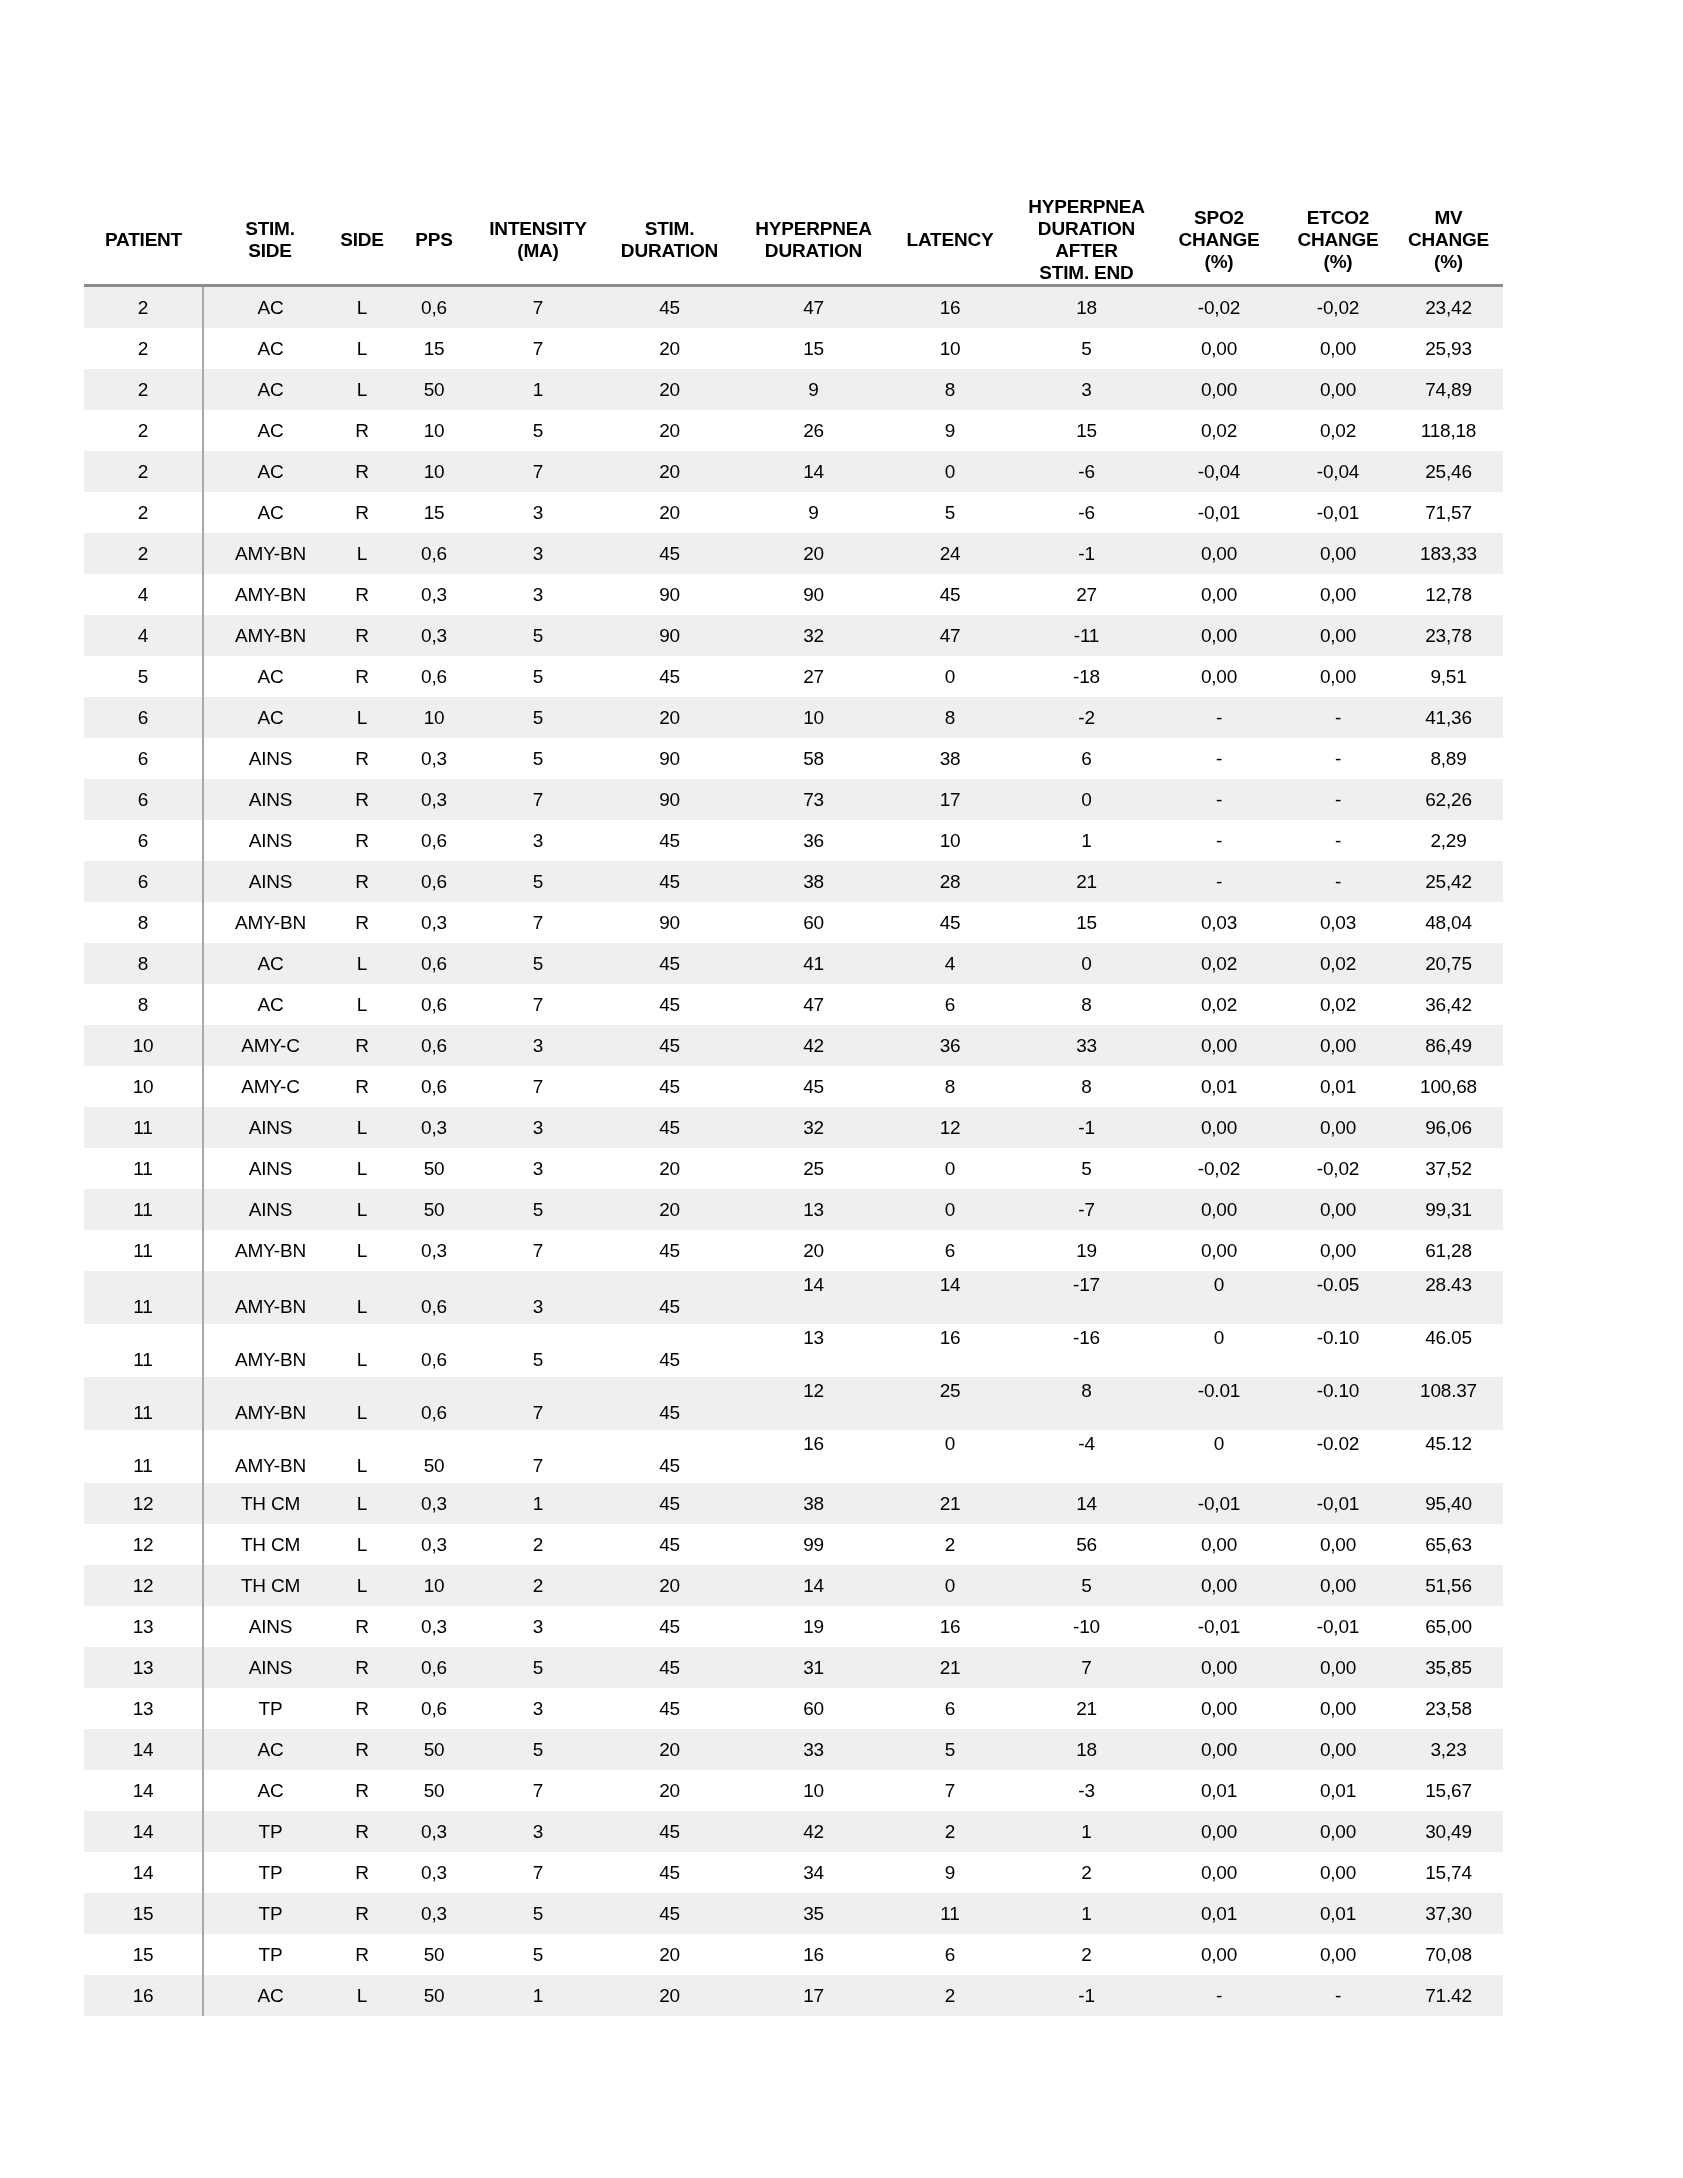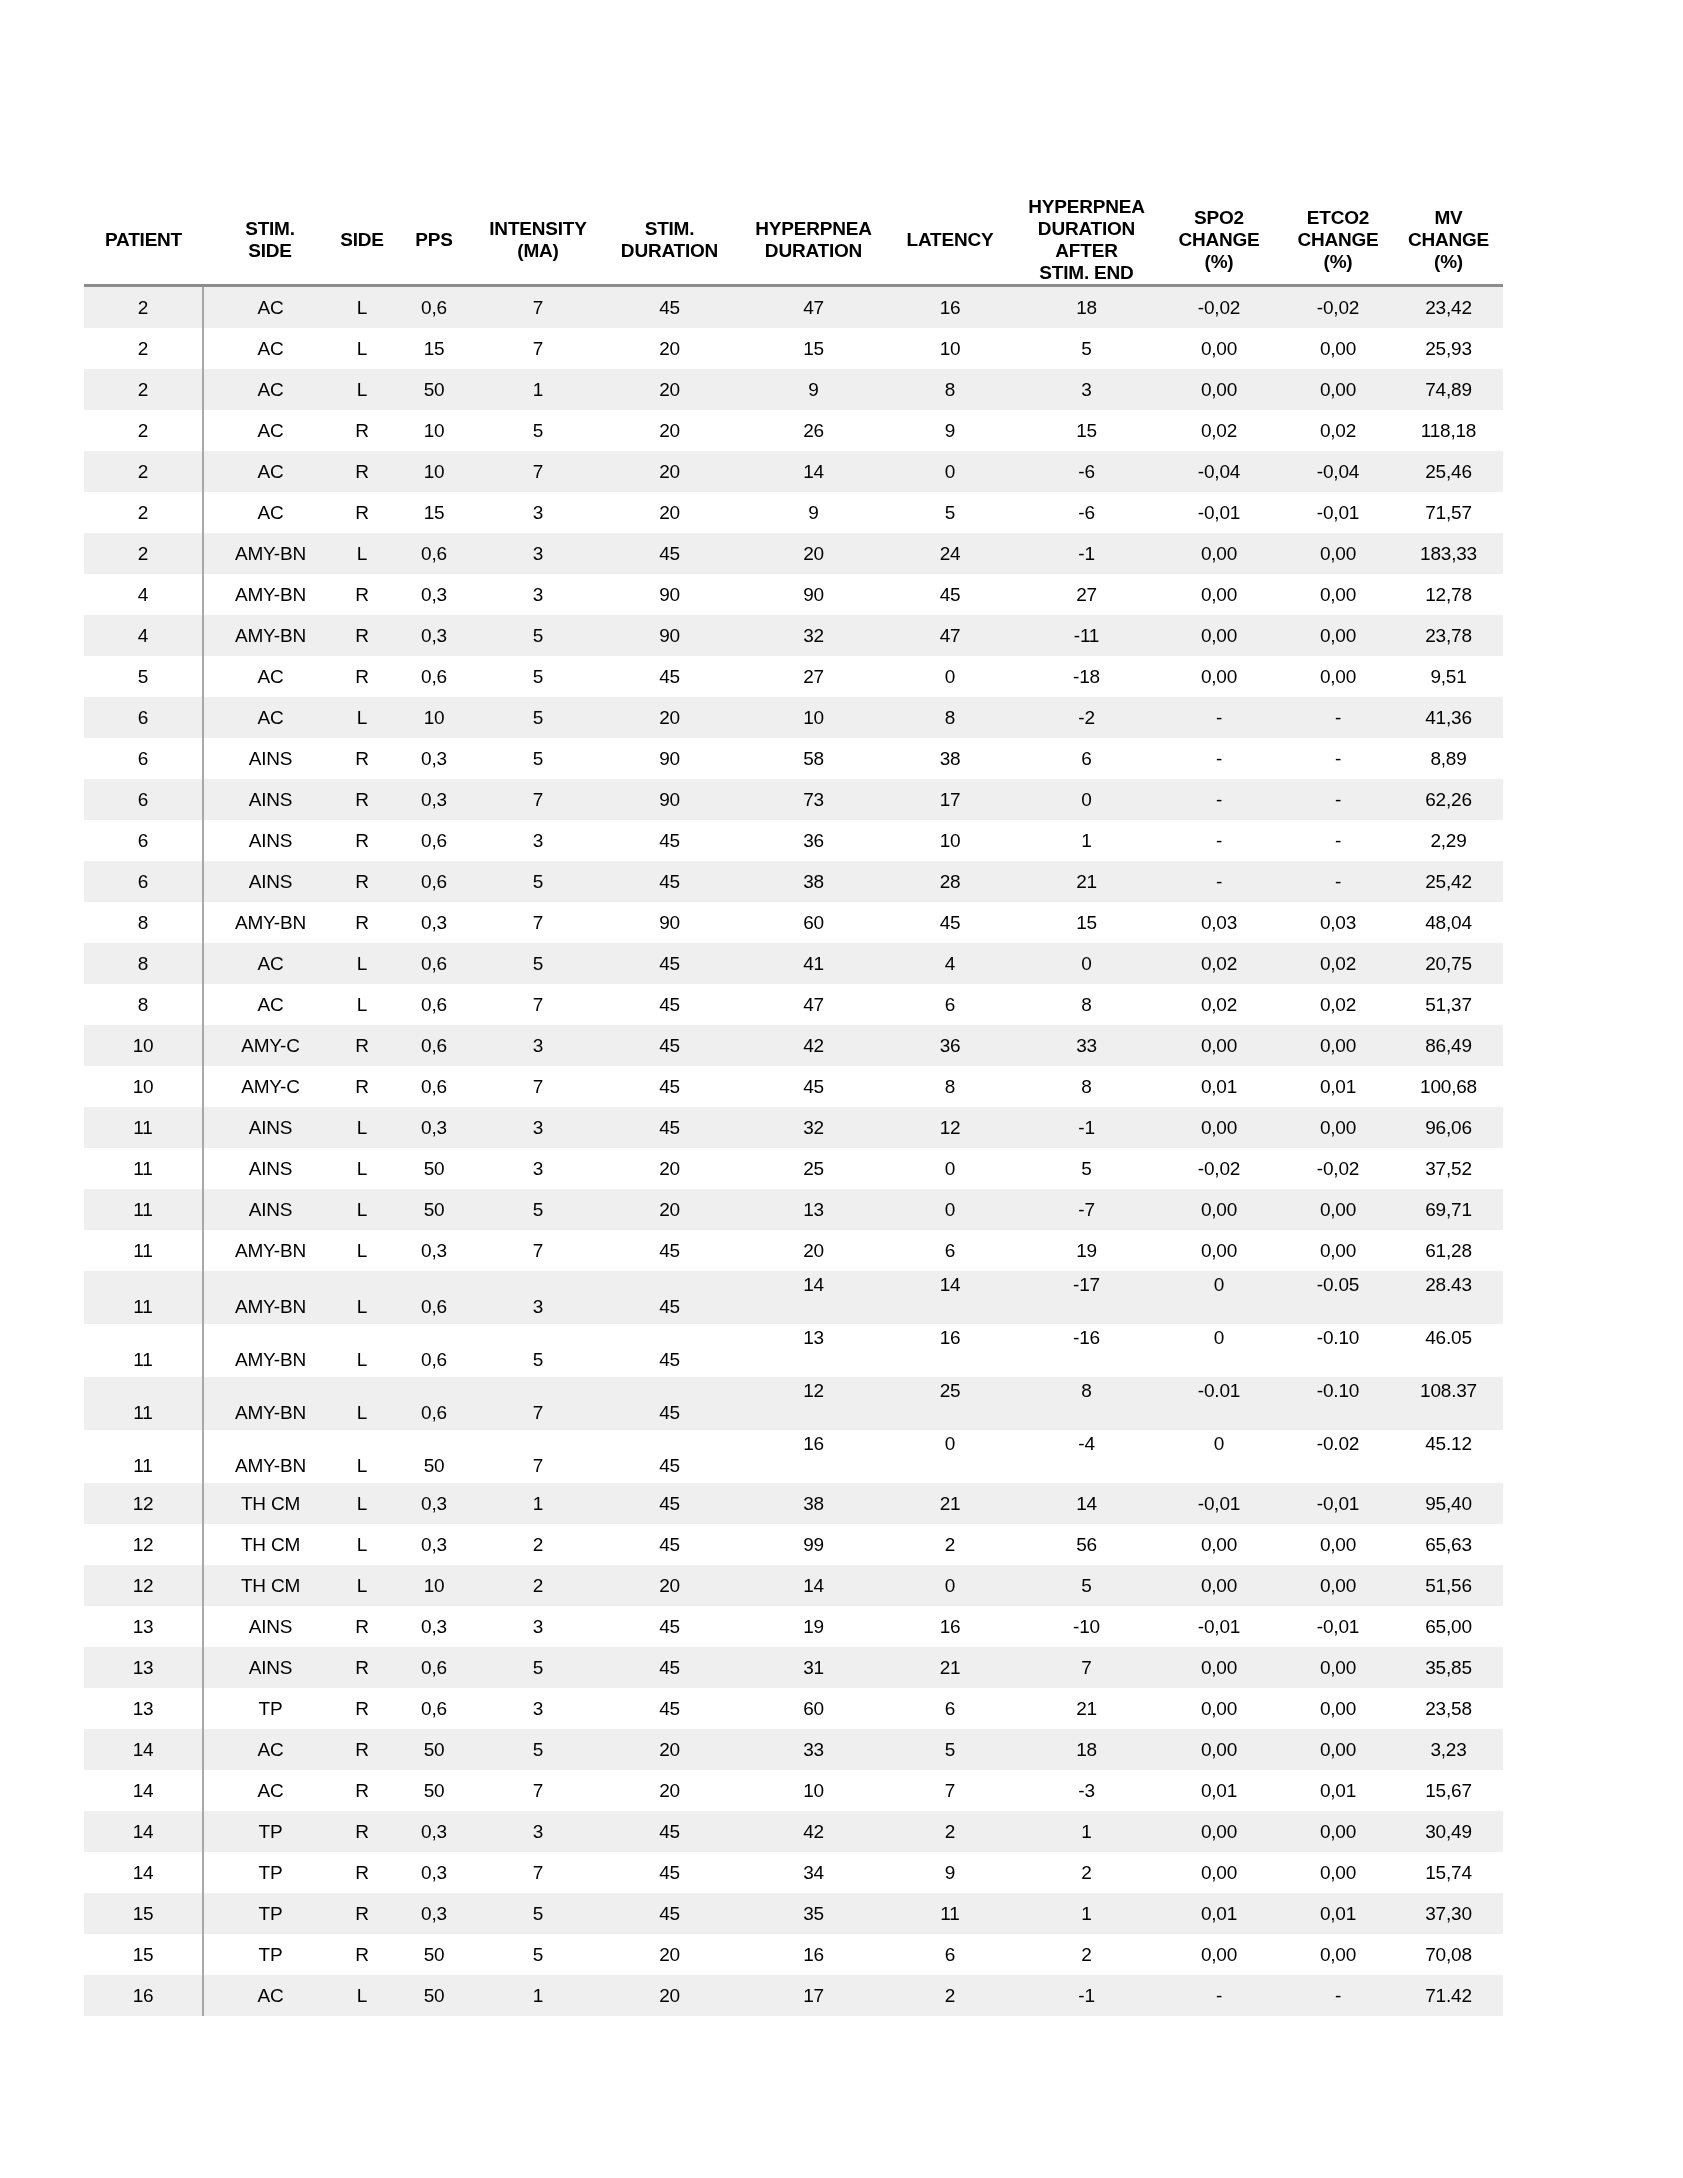--- a/index.html
+++ b/index.html
@@ -345,21 +345,21 @@
           <td class="col-1">AC</td>
           <td class="col-2">L</td>
           <td class="col-3">0,6</td>
           <td class="col-4">7</td>
           <td class="col-5">45</td>
           <td class="col-6 rcell">47</td>
           <td class="col-7 rcell">6</td>
           <td class="col-8 rcell">8</td>
           <td class="col-9 rcell">0,02</td>
           <td class="col-10 rcell">0,02</td>
-          <td class="col-11 rcell">51,37</td>
+          <td class="col-11 rcell">36,42</td>
         </tr>
         <tr class="stripe">
           <td class="col-0">10</td>
           <td class="col-1">AMY-C</td>
           <td class="col-2">R</td>
           <td class="col-3">0,6</td>
           <td class="col-4">3</td>
           <td class="col-5">45</td>
           <td class="col-6 rcell">42</td>
           <td class="col-7 rcell">36</td>
@@ -415,21 +415,21 @@
           <td class="col-1">AINS</td>
           <td class="col-2">L</td>
           <td class="col-3">50</td>
           <td class="col-4">5</td>
           <td class="col-5">20</td>
           <td class="col-6 rcell">13</td>
           <td class="col-7 rcell">0</td>
           <td class="col-8 rcell">-7</td>
           <td class="col-9 rcell">0,00</td>
           <td class="col-10 rcell">0,00</td>
-          <td class="col-11 rcell">69,71</td>
+          <td class="col-11 rcell">99,31</td>
         </tr>
         <tr>
           <td class="col-0">11</td>
           <td class="col-1">AMY-BN</td>
           <td class="col-2">L</td>
           <td class="col-3">0,3</td>
           <td class="col-4">7</td>
           <td class="col-5">45</td>
           <td class="col-6 rcell">20</td>
           <td class="col-7 rcell">6</td>

